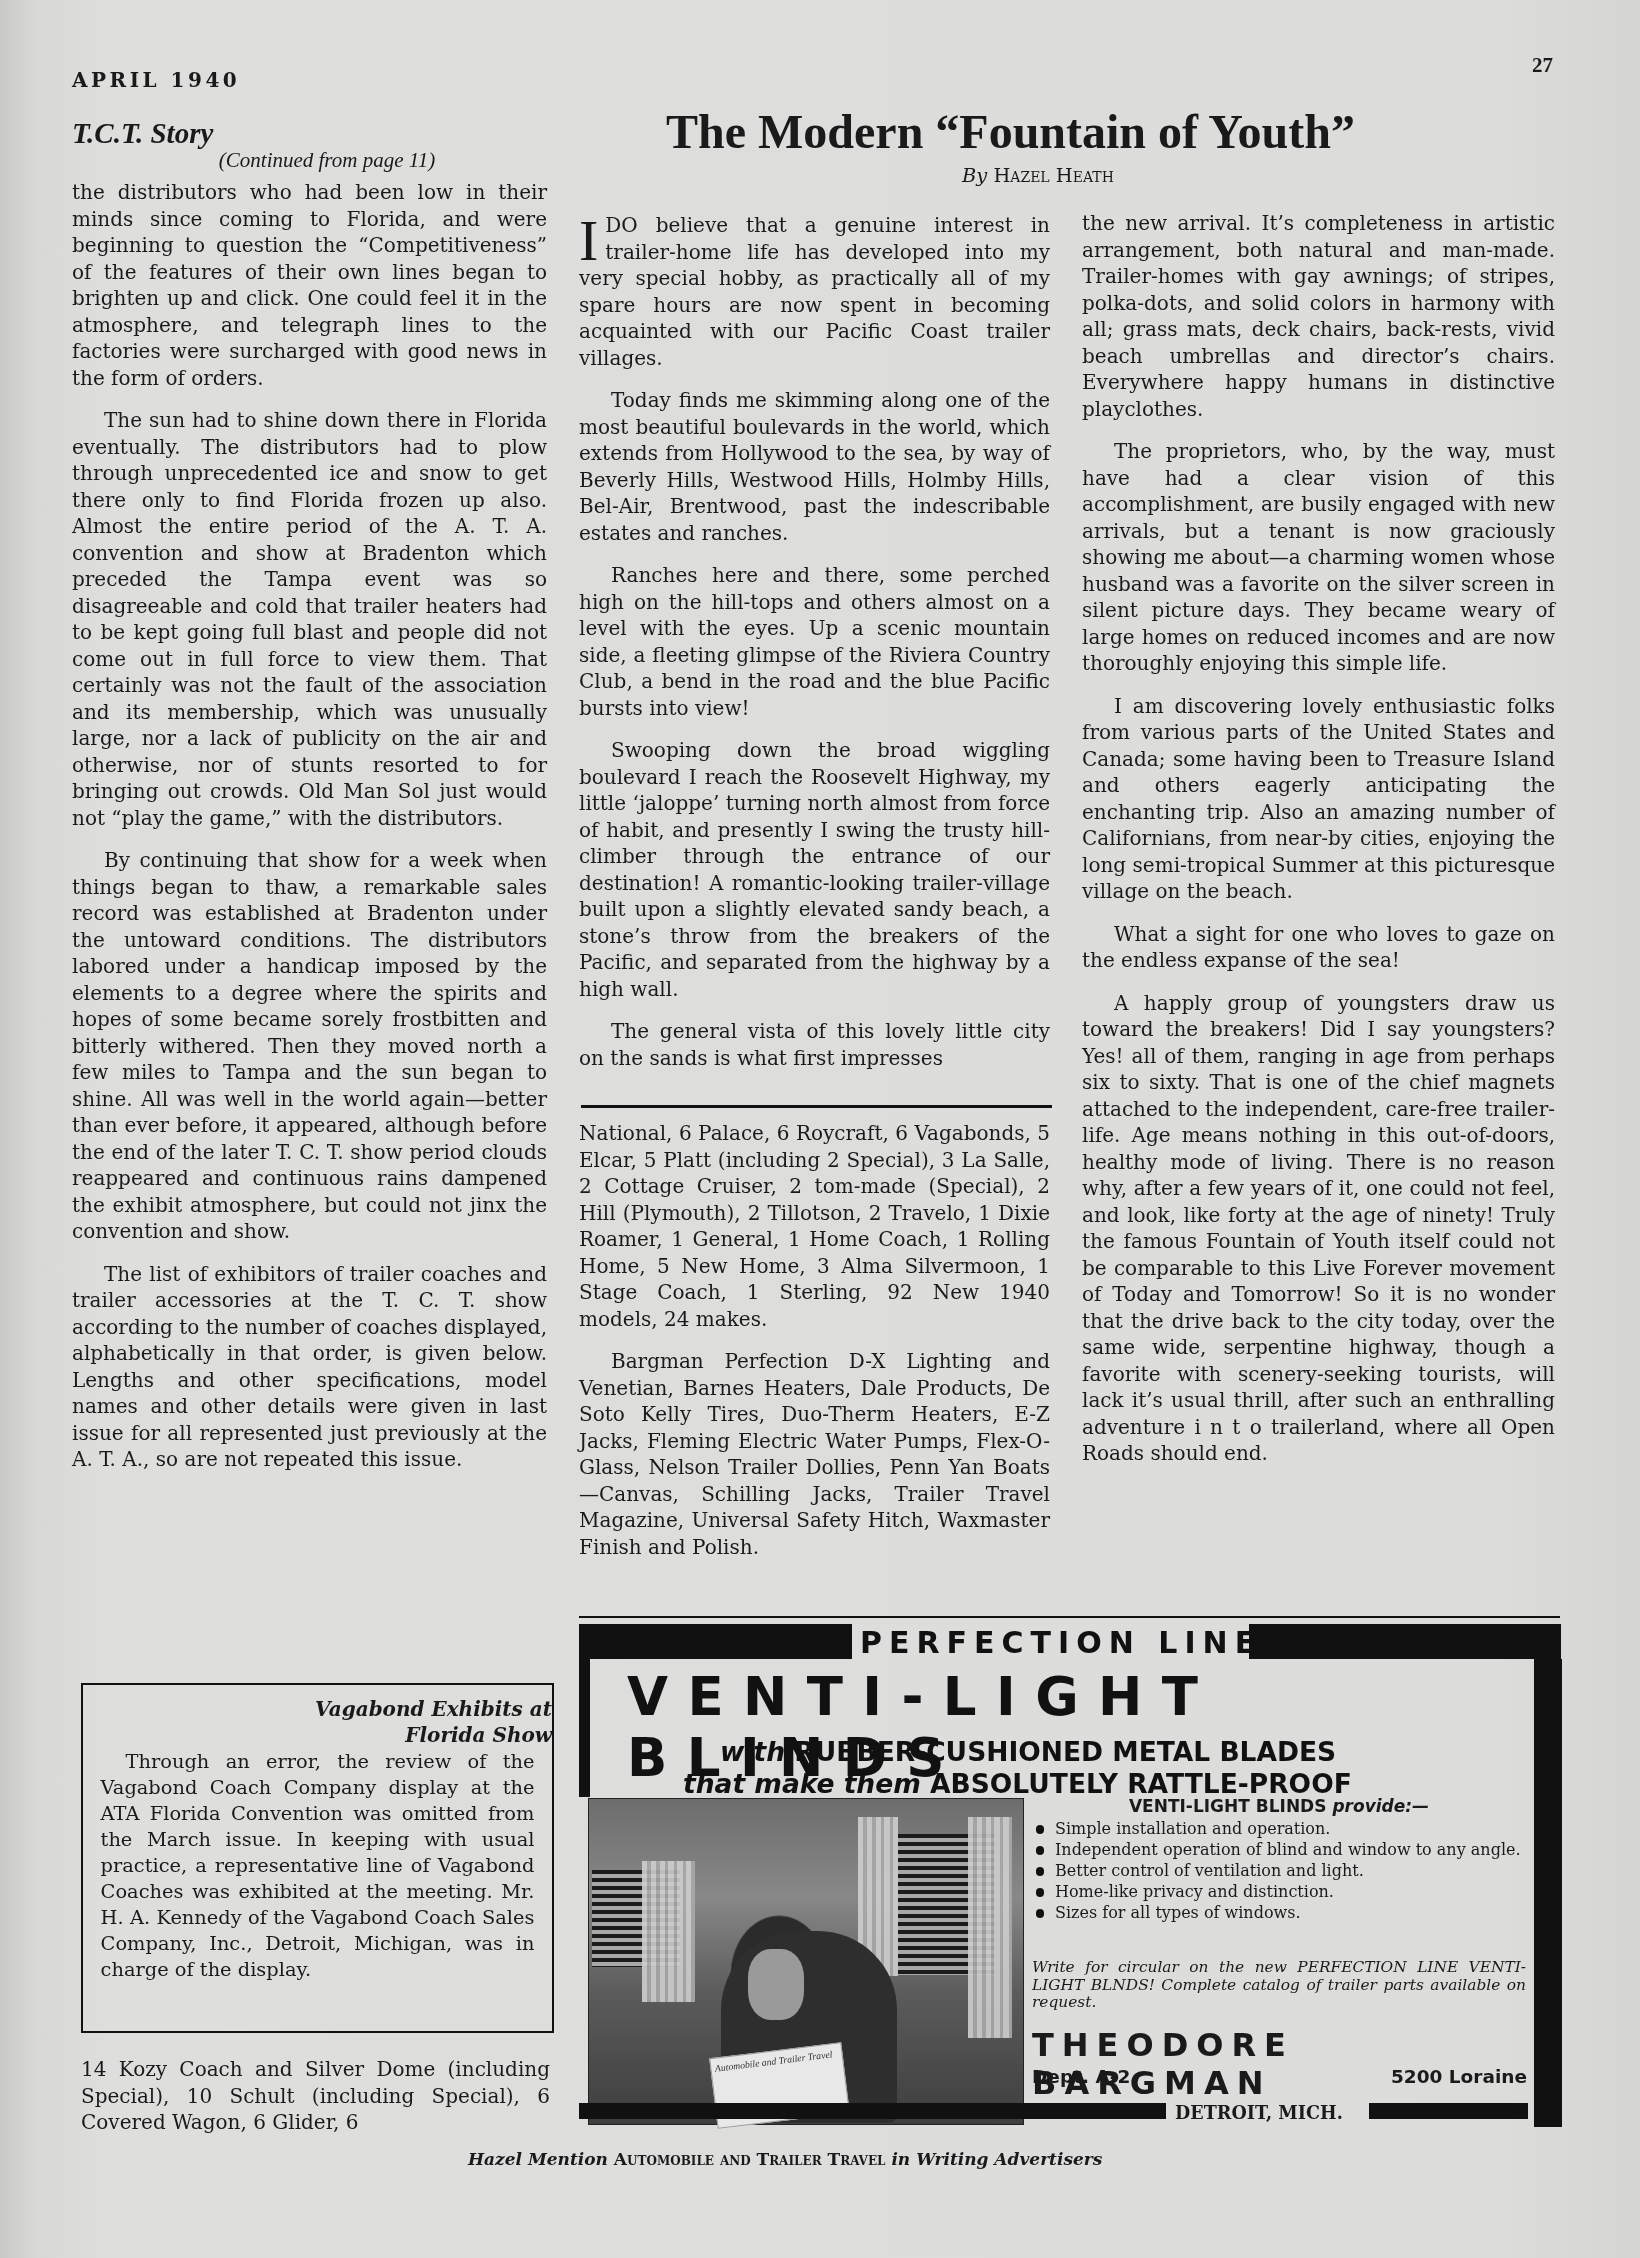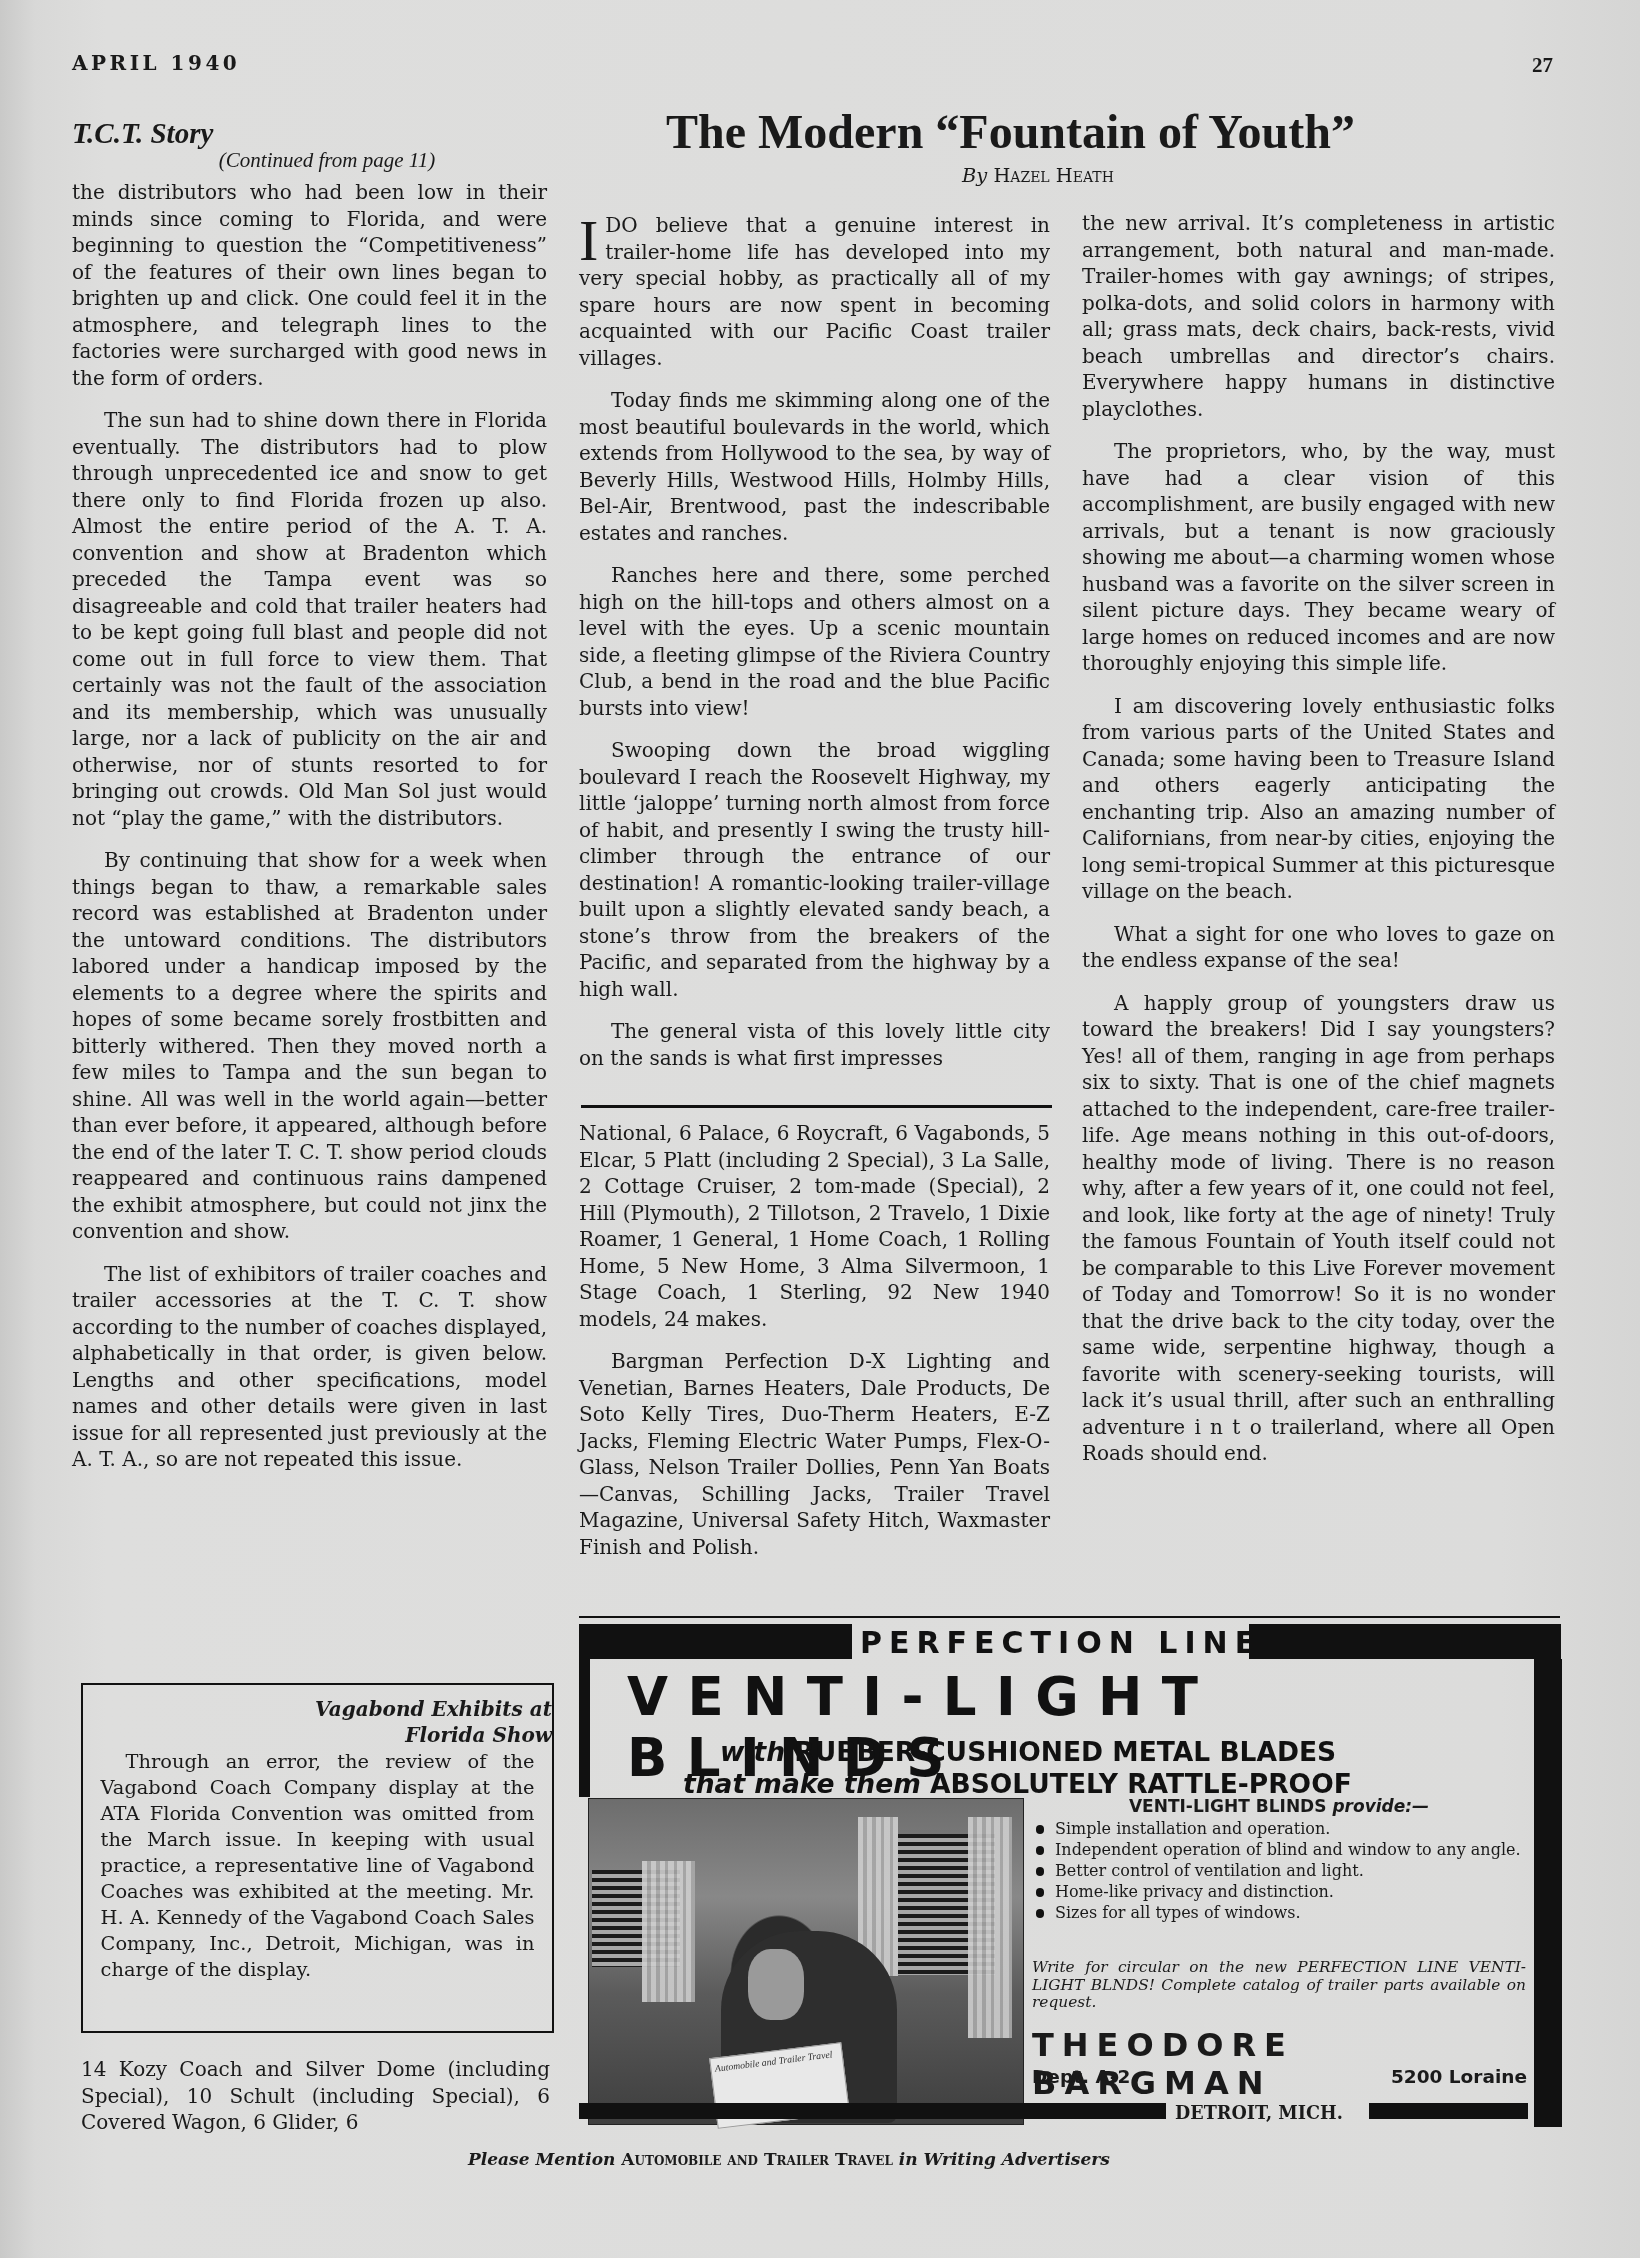--- a/index.html
+++ b/index.html
@@ -4,21 +4,21 @@
 <style>
   html, body { margin:0; padding:0; }
   body {
     width:1640px; height:2258px; position:relative; overflow:hidden;
     background:#dcdcdb;
     font-family:"DejaVu Serif", serif; color:#1a1a1a;
   }
   .page-bg { position:absolute; inset:0;
     background: linear-gradient(90deg,#c9c9c8 0px,#d8d8d7 35px,#dededd 106px,#dcdcdb 1500px,#d5d5d4 1640px); }
   .abs { position:absolute; }
-  .header-left { left:72px; top:51px; font-family:"DejaVu Serif",serif; font-weight:bold; font-size:20px; letter-spacing:3.5px; }
+  .header-left { left:72px; top:68px; font-family:"DejaVu Serif",serif; font-weight:bold; font-size:20px; letter-spacing:3.5px; }
   .header-right { left:1532px; top:53px; font-family:"Liberation Serif",serif; font-weight:bold; font-size:21px; }
   .col { position:absolute; font-size:20px; line-height:26.5px; text-align:justify; }
   .col p { margin:0 0 16px 0; text-indent:32px; }
   .col p.noindent { text-indent:0; }
   .story-title { font-family:"Liberation Serif",serif; font-style:italic; font-weight:bold; font-size:29px; margin:0; }
   .story-cont { font-family:"Liberation Serif",serif; font-style:italic; font-size:21px; text-align:center; margin:0 0 6px 0; padding-left:35px; }
   .main-title { left:565px; top:104px; width:891px; text-align:center; font-family:"Liberation Serif",serif; font-weight:bold; font-size:48px; }
   .byline { left:962px; top:164px; font-family:"DejaVu Serif",serif; font-size:19.4px; }
   .byline .by { font-style:italic; }
   .byline .sc { font-variant:small-caps; }
@@ -158,17 +158,17 @@
   <div class="ad-note">Write for circular on the new PERFECTION LINE VENTI-LIGHT BLNDS! Complete catalog of trailer parts available on request.</div>
   <div class="ad-company">THEODORE BARGMAN</div>
   <div class="ad-dept">Dept. A-2</div>
   <div class="ad-addr">5200 Loraine</div>
   <div class="ad-bar" style="left:0; top:483px; width:587px; height:16px;"></div>
   <div class="ad-city" style="left:596px;">DETROIT, MICH.</div>
   <div class="ad-bar" style="left:790px; top:483px; width:159px; height:16px;"></div>
 </div>
 
 <div class="footer">
-  <i>Please Mention</i>
+  <i>Hazel Mention</i>
   <span class="sc">Automobile and Trailer Travel</span>
   <i>in Writing Advertisers</i>
 </div>
 
 
 </body></html>

